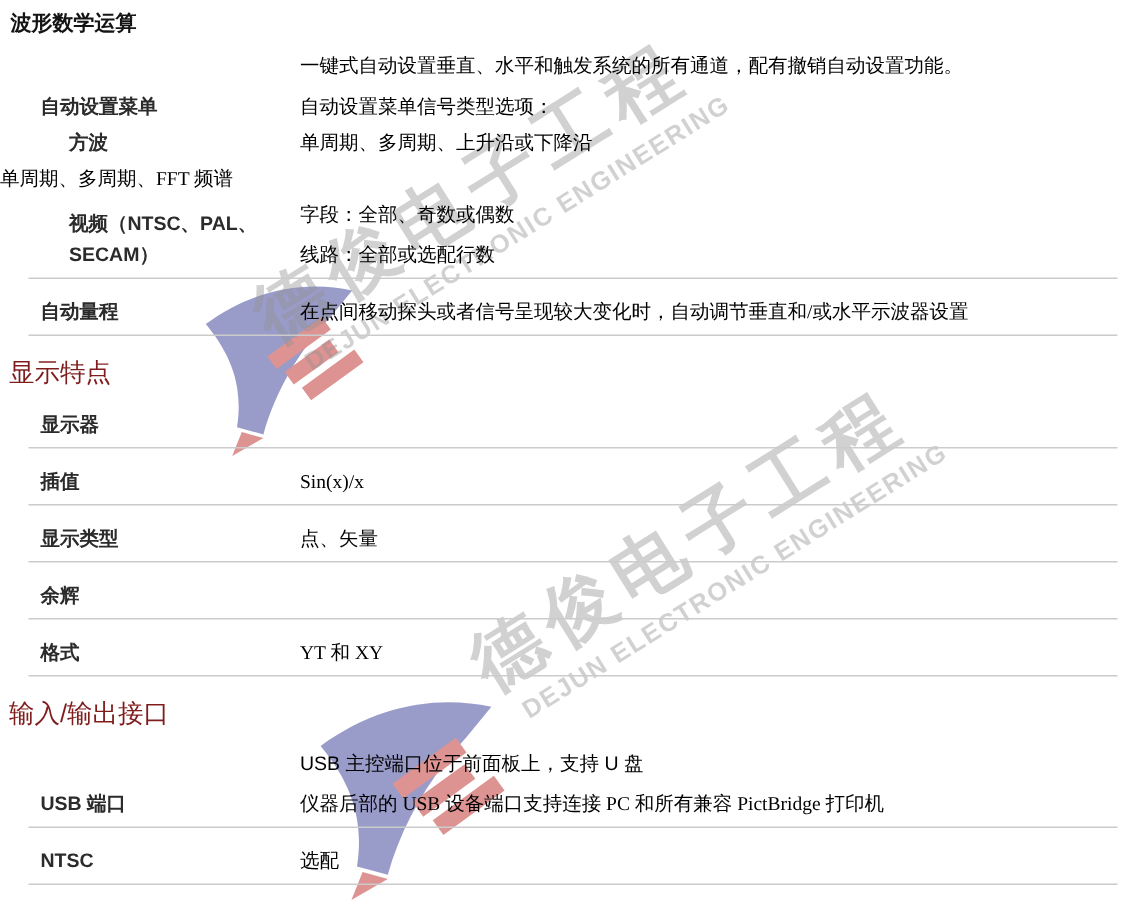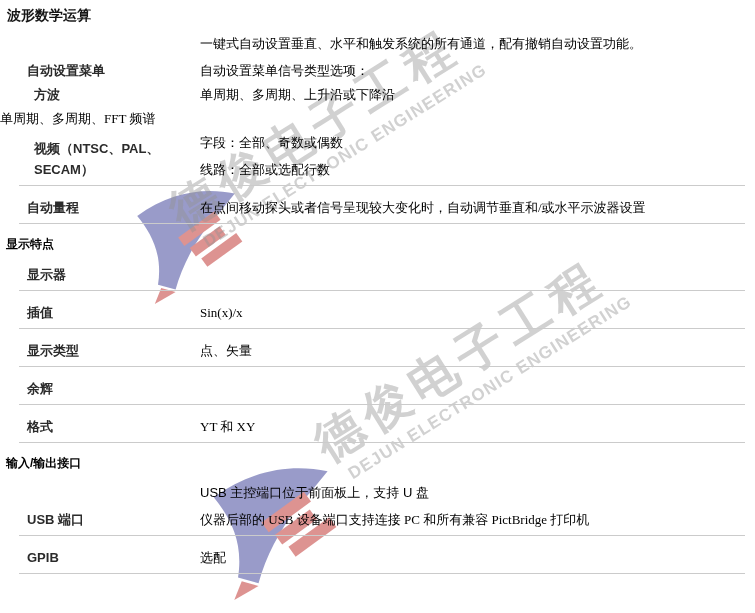--- a/index.html
+++ b/index.html
@@ -25,27 +25,27 @@
     font-size:48px;font-weight:700;letter-spacing:7px;line-height:1;
     color:var(--wm-gray);white-space:nowrap;
   }
   .wm-en{
     font-size:17px;font-weight:700;letter-spacing:1.2px;margin-top:5px;padding-left:12px;
     color:var(--wm-gray);white-space:nowrap;
   }
   
   .content{position:relative;z-index:1;padding:5px 5px 0 0;}
   .page-title{font-size:14px;font-weight:700;color:#141414;margin:0 0 7px 7px;line-height:1.5;}
-  .section-header{font-size:12px;font-weight:700;color:#000000;margin:7px 0 9px 6px;line-height:1.6;}
+  .section-header{font-size:17px;font-weight:400;color:#7f1d1d;margin:7px 0 9px 6px;line-height:1.6;}
   .row{display:flex;align-items:flex-end;margin-bottom:3px;}
   .label{
     flex:0 0 200px;box-sizing:border-box;padding-left:27px;padding-right:10px;
     font-weight:700;color:#2b2b2b;line-height:1.62;
   }
-  .label.indent2{padding-left:34px;}
+  .label.indent2{padding-left:46px;}
   .values{flex:1;color:#000000;line-height:1.62;padding-right:6px;}
   .values p{margin:0 0 6px 0;}
   .values p:last-child{margin-bottom:0;font-family:Liberation Serif, serif;}
   .divider{border:0;border-top:1px solid #cbcbcb;margin:5px 5px 11px 19px;height:0;}
 </style>
 </head>
 <body>
 
 <div class="watermark">
   <svg width="0" height="0" style="position:absolute">
@@ -152,20 +152,20 @@
       <div class="section-header">输入/输出接口</div>
       <div class="row">
         <div class="label">USB 端口</div>
         <div class="values">
           <p>USB 主控端口位于前面板上，支持 U 盘</p>
           <p>仪器后部的 USB 设备端口支持连接 PC 和所有兼容 PictBridge 打印机</p>
         </div>
       </div>
       <hr class="divider">
       <div class="row">
-        <div class="label">GPIB</div>
+        <div class="label">NTSC</div>
         <div class="values">
           <p>选配</p>
         </div>
       </div>
       <hr class="divider">
     </section>
   </div>
 
 </body></html>

